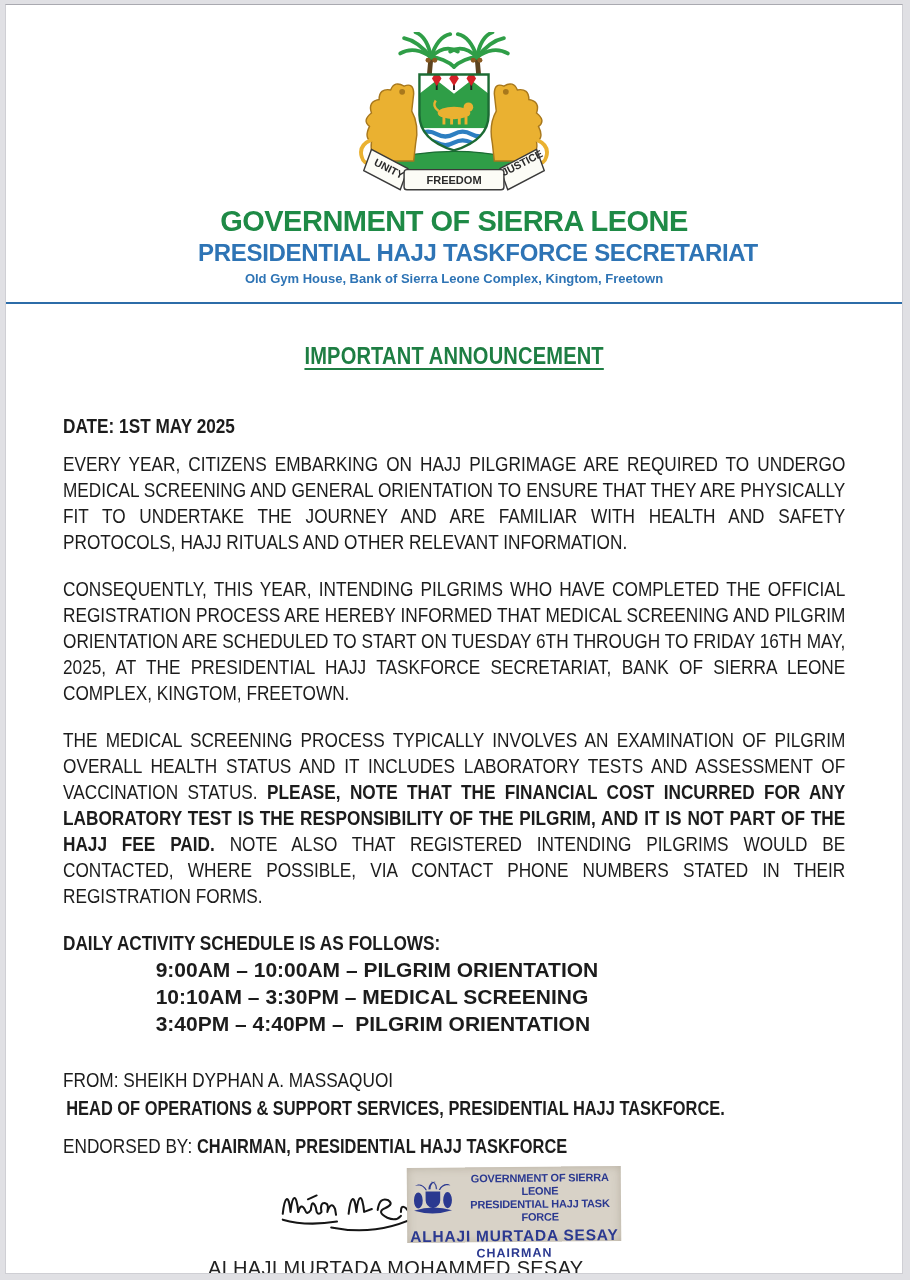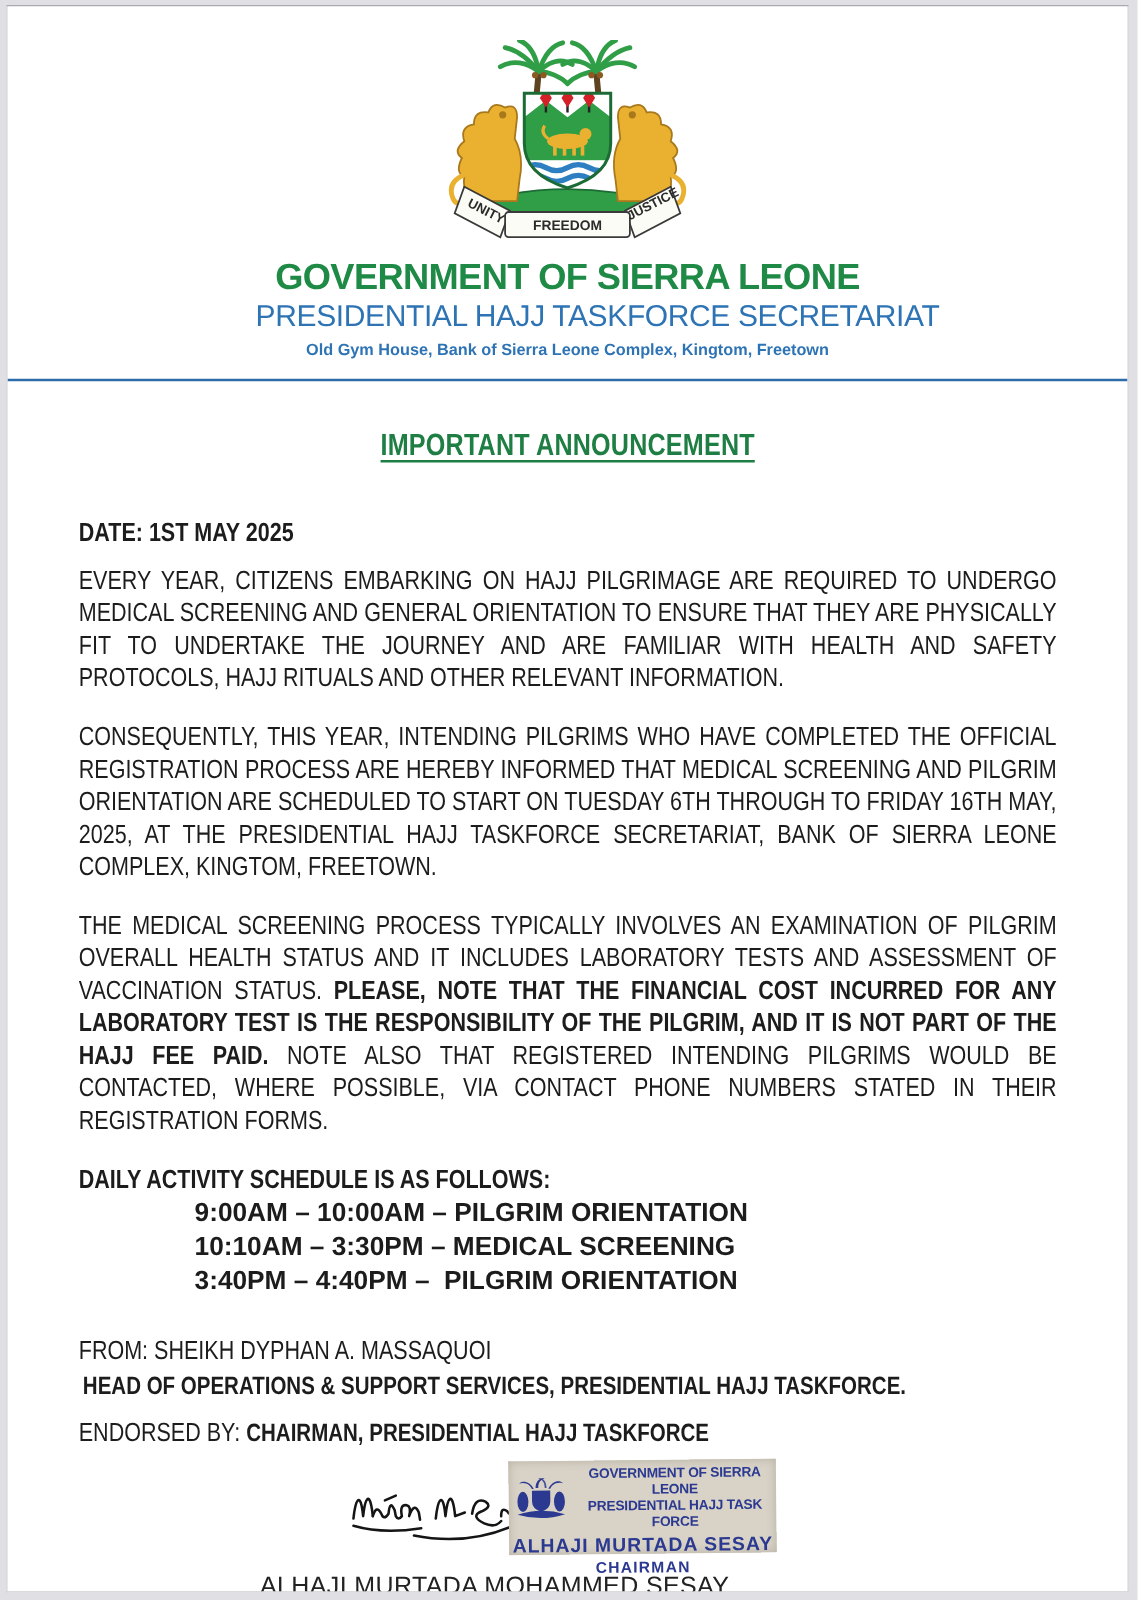--- a/index.html
+++ b/index.html
@@ -15,21 +15,21 @@
     overflow:hidden;
   }
   
   .letterhead{text-align:center;}
   .emblem{margin-top:27px;display:inline-block;}
   .gov-title{
     margin:10px 0 0;font-size:29px;font-weight:bold;letter-spacing:-0.5px;
     color:#1e8a46;line-height:1.05;
   }
   .secretariat-title{
-    margin:4px 14px 0;font-size:24px;font-weight:normal;letter-spacing:-0.3px;
+    margin:4px 14px 0;font-size:24px;font-weight:bold;letter-spacing:-0.3px;
     color:#2e74b5;line-height:1.05;padding-left:48px;
   }
   .addr-line{margin:5px 0 16px;font-size:13px;font-weight:bold;color:#2e74b5;}
   .contact-line{margin:2px 0 0;font-size:13.5px;font-weight:bold;color:#2e74b5;white-space:pre;}
   .header-rule{margin-top:6px;border:none;border-top:2px solid #2c6ca8;width:100%;}
   
   .content{padding:0 57px;}
   .doc-body{
     width:954px;transform:scaleX(0.82);transform-origin:0 0;
     color:#1c1c1c;

